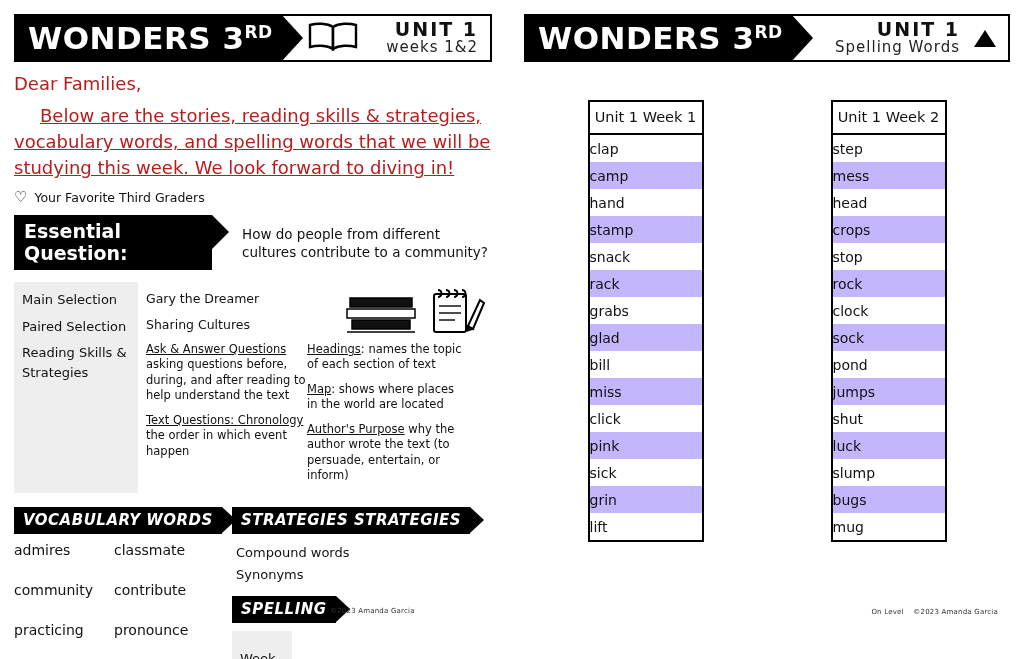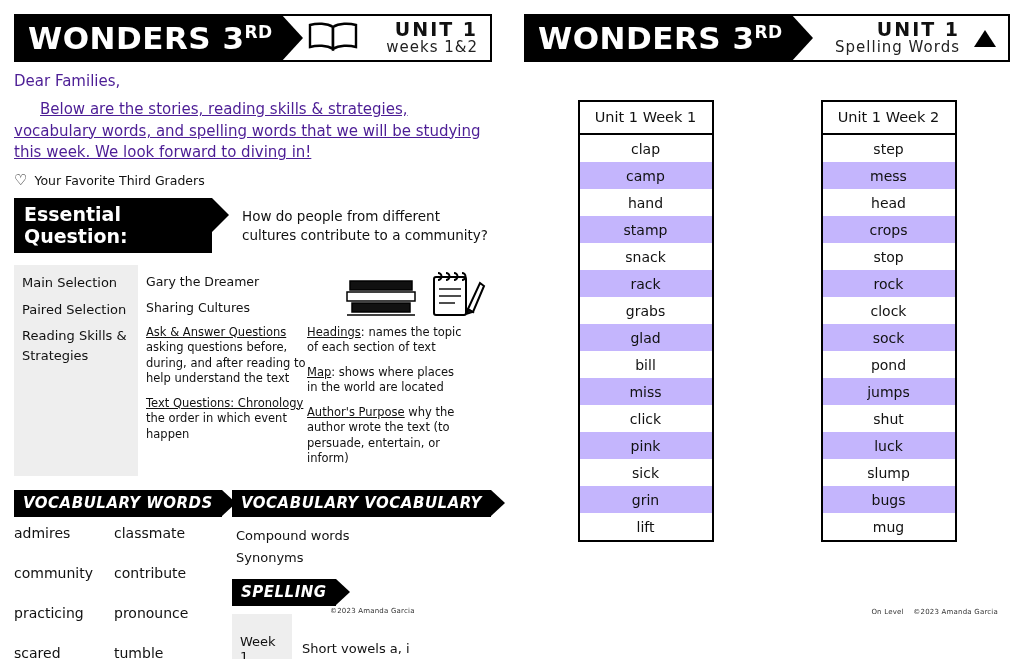--- a/index.html
+++ b/index.html
@@ -92,24 +92,24 @@
   }
 
   
   .left-col {
     position: absolute;
     left: 14px;
     top: 14px;
     width: 478px;
   }
   .letter {
-    font-size: 15px;
+    font-size: 18px;
     line-height: 1.45;
     margin-top: 9px;
-    color: #4c1d95;
+    color: #b91c1c;
   }
   .letter .salutation { margin-bottom: 6px; }
   .letter .para { text-indent: 26px; text-decoration: underline; }
   .sign-off {
     display: flex;
     align-items: center;
     gap: 7px;
     margin-top: 9px;
     font-size: 12.5px;
   }
@@ -274,32 +274,31 @@
     border-right: 11px solid transparent;
     border-bottom: 17px solid #000;
     margin-left: 14px;
   }
   .lists-row {
     margin-top: 38px;
     display: flex;
     justify-content: space-around;
   }
   .word-list {
-    width: 136px;
+    width: 116px;
     border: 2.5px solid #000;
     box-sizing: border-box;
   }
   .word-list-head {
     text-align: center;
     font-size: 14.5px;
     padding: 7px 0 8px 0;
     border-bottom: 2px solid #000;
   }
   .word-list .wl-item {
-    text-align: center;
     font-size: 14px;
     padding: 5.5px 0;
   }
   .word-list .wl-item.shaded { background: #c4b5fd; }
 </style>
 </head>
 <body>
 
 <div class="page">
 
@@ -406,21 +405,21 @@
           <div>classmate</div>
           <div>community</div>
           <div>contribute</div>
           <div>practicing</div>
           <div>pronounce</div>
           <div>scared</div>
           <div>tumble</div>
         </div>
       </div>
       <div class="vocab-right">
-        <div class="mini-tag">VOCABULARY VOCABULARY</div>
+        <div class="mini-tag">STRATEGIES STRATEGIES</div>
         <div class="strategy-list">
           <div>Compound words</div>
           <div>Synonyms</div>
         </div>
         <div class="spelling-tag-wrap">
           <div class="mini-tag">SPELLING</div>
           <div class="spelling-rows">
             <div class="spelling-row">
               <span class="spelling-week">Week 1</span>
               <span class="spelling-desc">Short vowels a, i</span>

